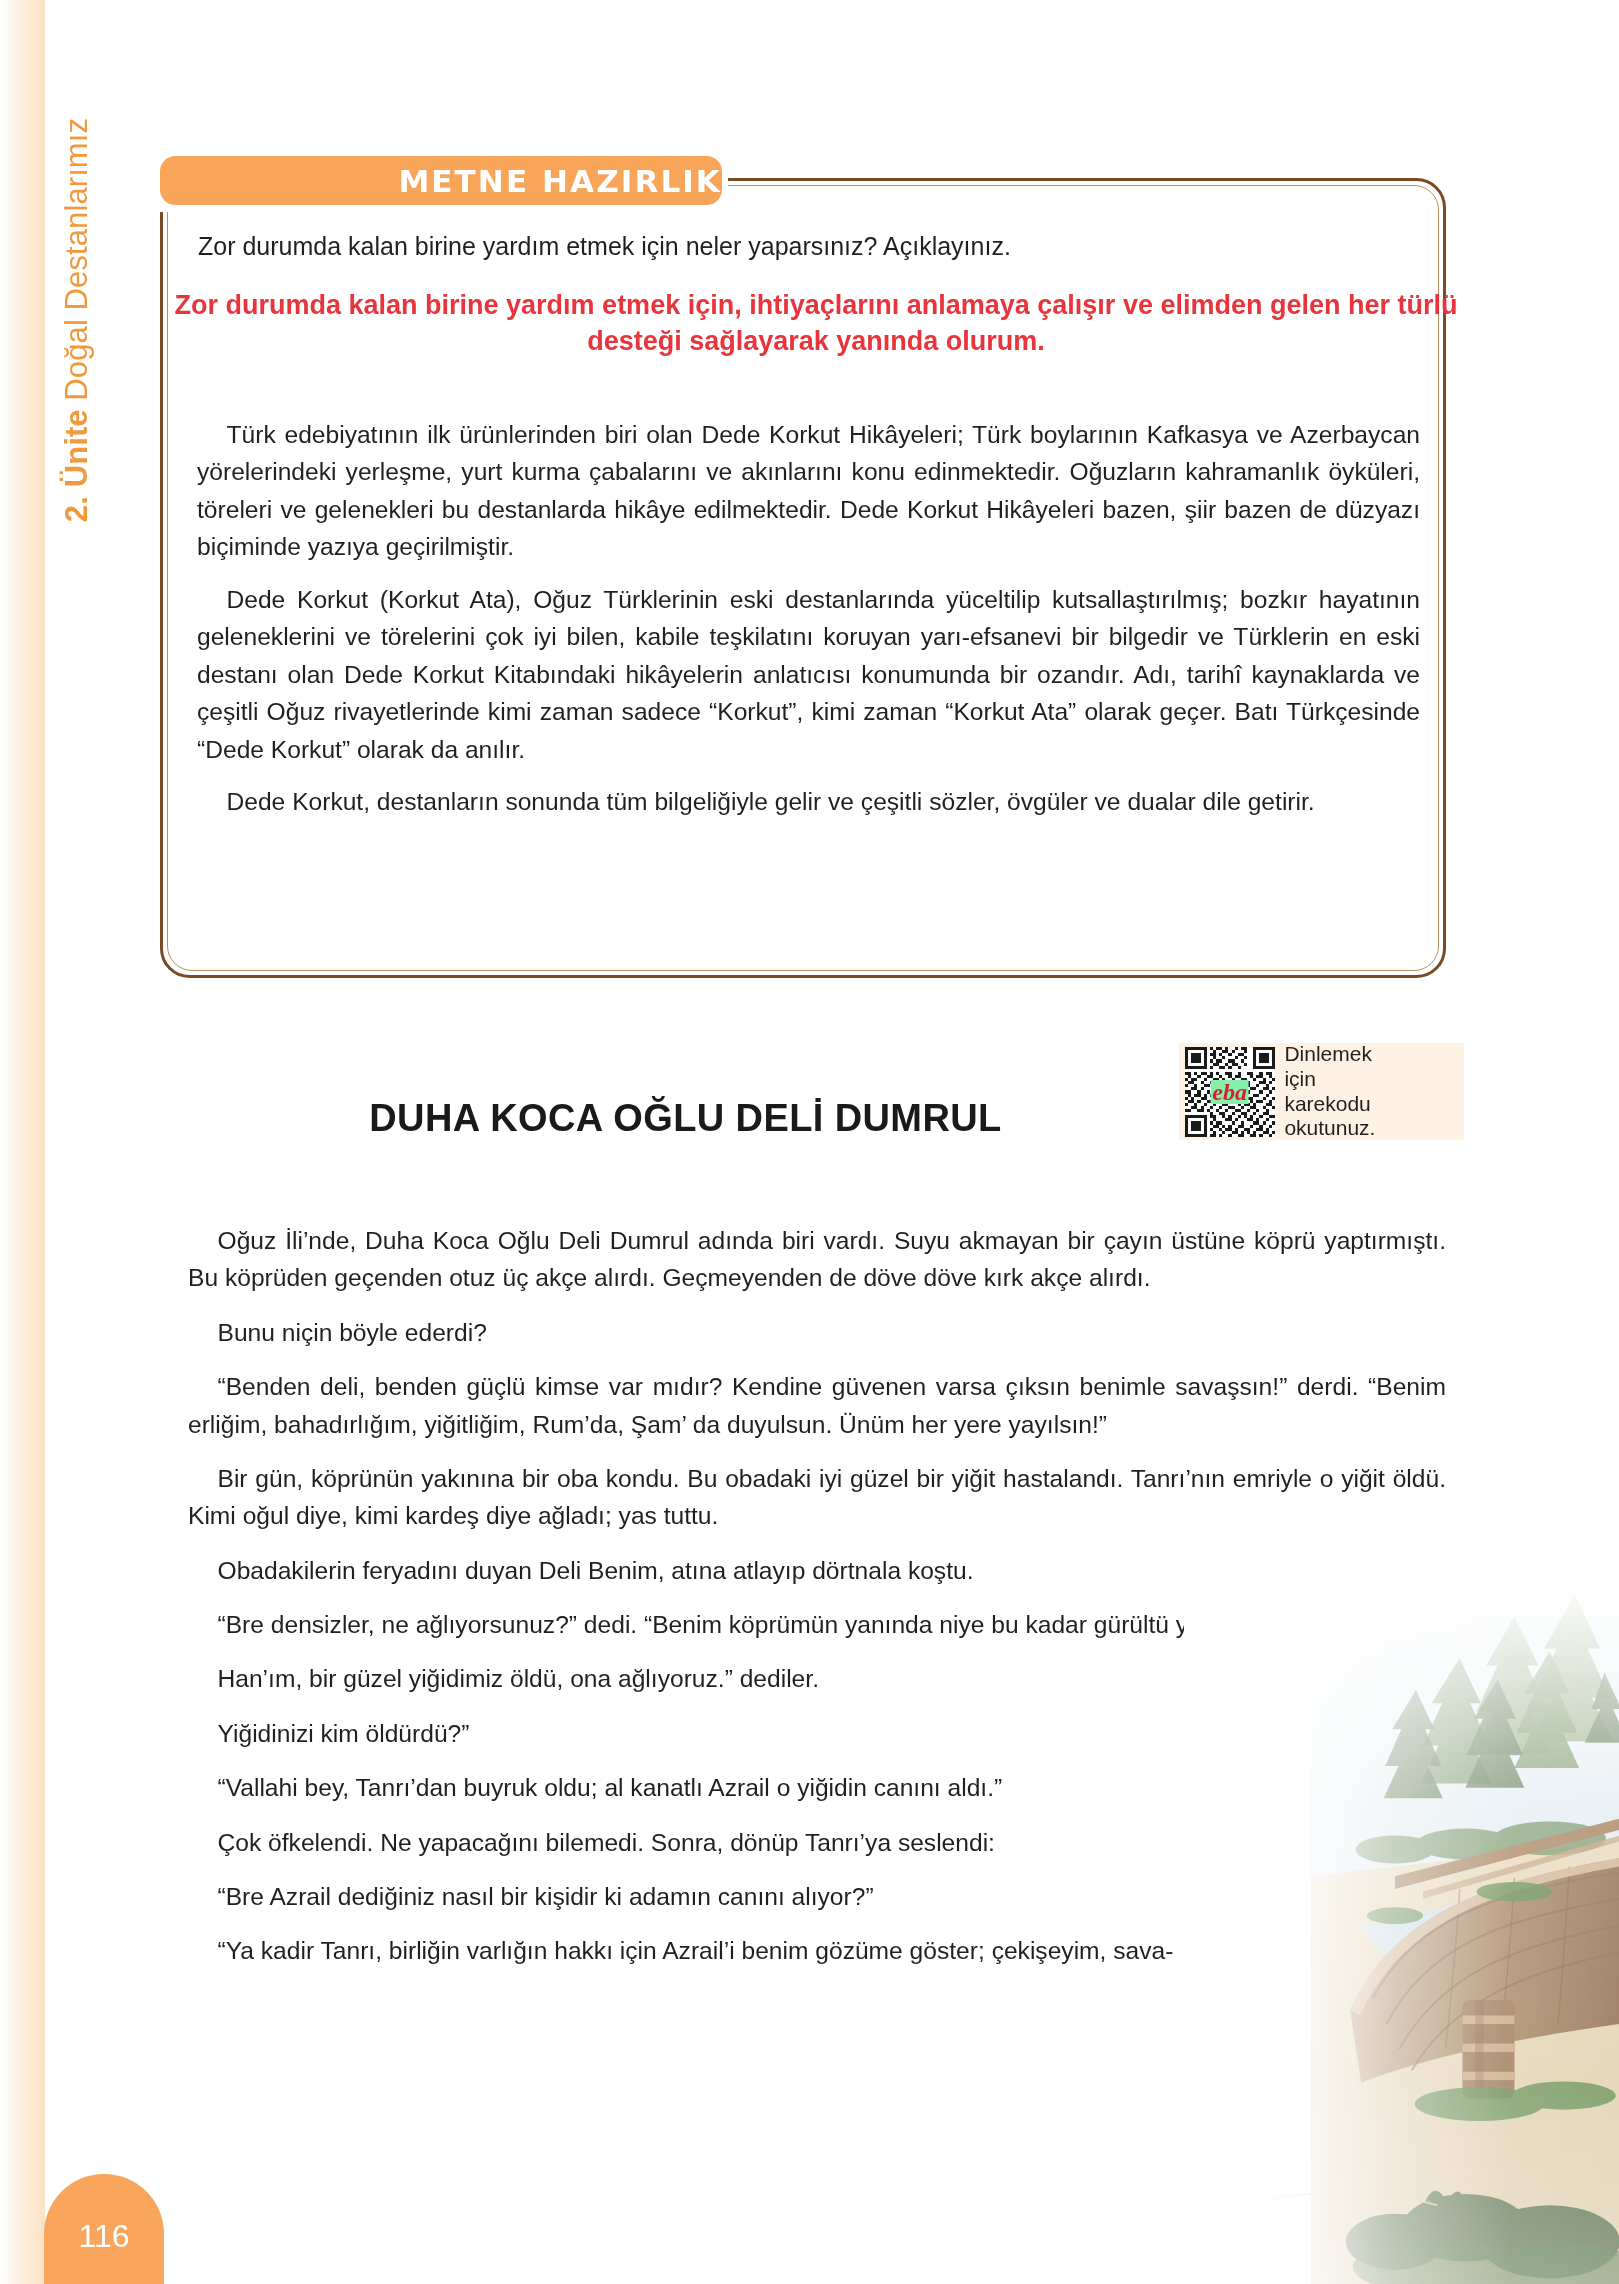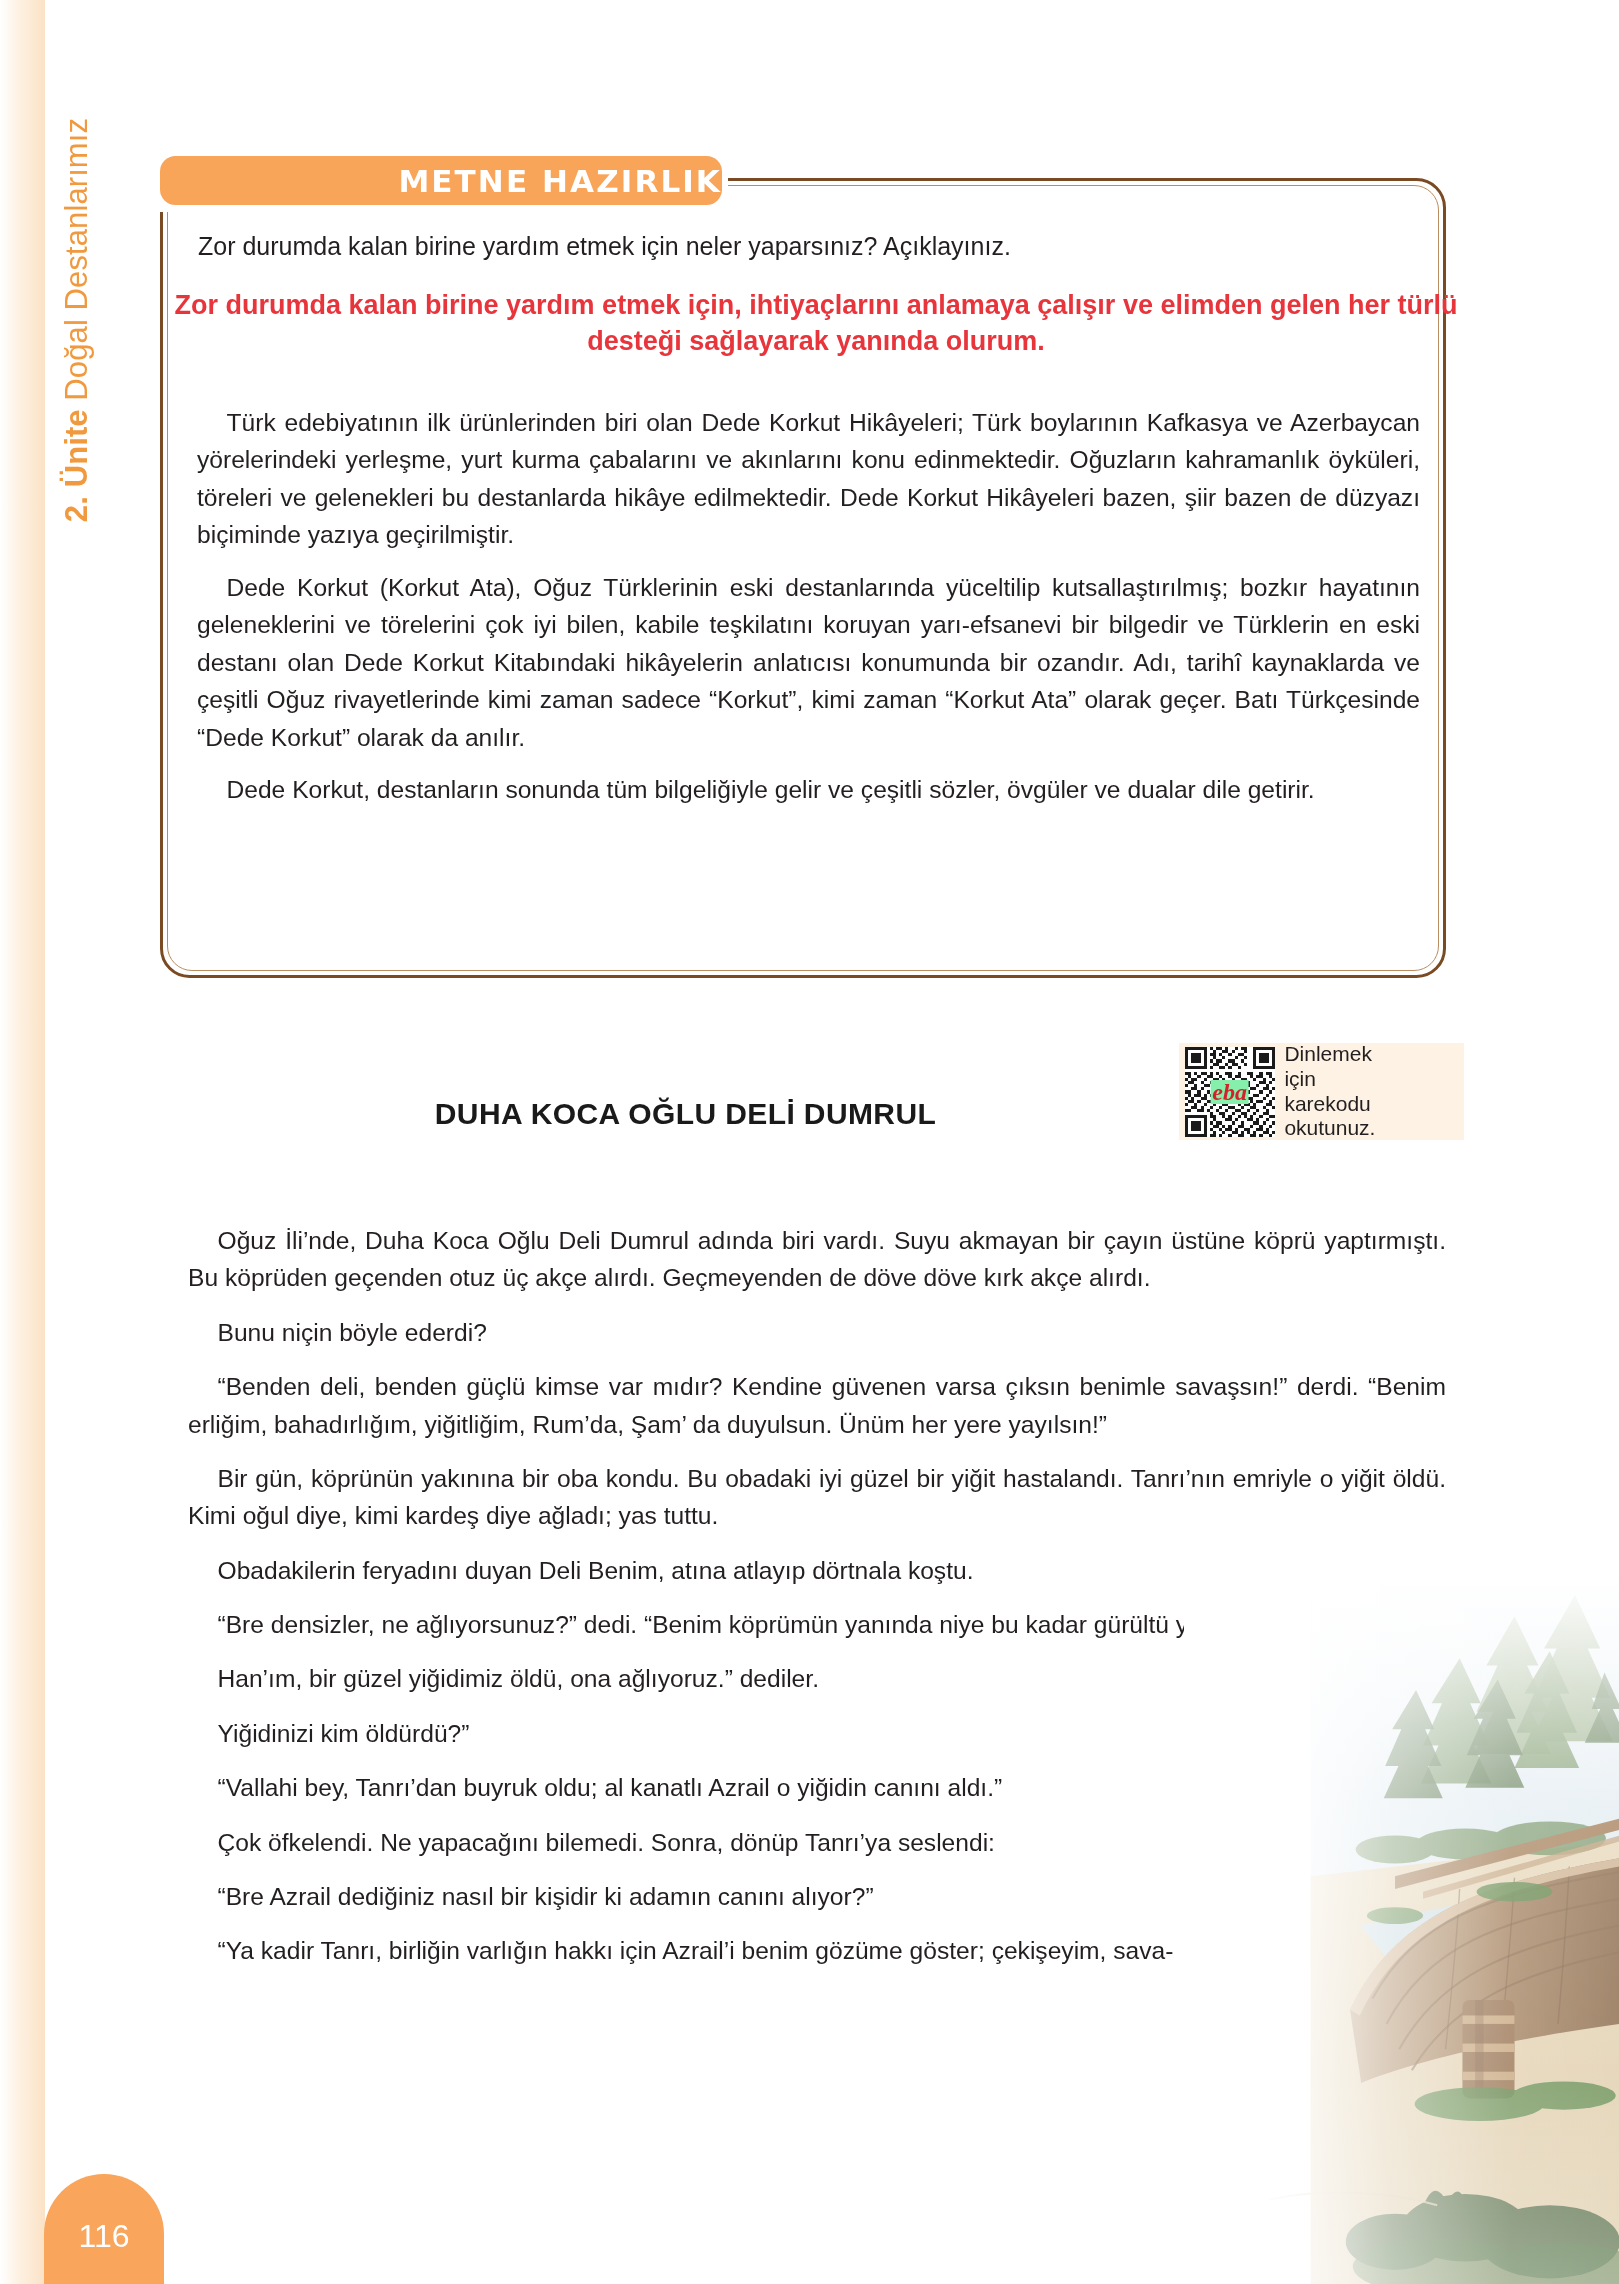--- a/index.html
+++ b/index.html
@@ -151,21 +151,21 @@
     left: 156px;
     top: 150px;
     width: 572px;
     height: 62px;
     background: #ffffff;
   }
 
   .info-text {
     position: absolute;
     left: 197px;
-    top: 404px;
+    top: 416px;
     width: 1223px;
     font-size: 24.6px;
     line-height: 1.52;
     color: #231f20;
     text-align: justify;
   }
   .info-text p {
     margin: 0 0 15.5px 0;
     text-indent: 29.5px;
   }
@@ -212,21 +212,21 @@
     padding-left: 9.8px;
   }
 
   
   .story-title {
     position: absolute;
     left: 197px;
     top: 1097px;
     width: 977px;
     text-align: center;
-    font-size: 30px;
+    font-size: 38px;
     font-weight: bold;
     color: #1a1a1a;
     letter-spacing: 0.4px;
   }
 
   
   .story-body {
     position: absolute;
     left: 188px;
     top: 1222px;

